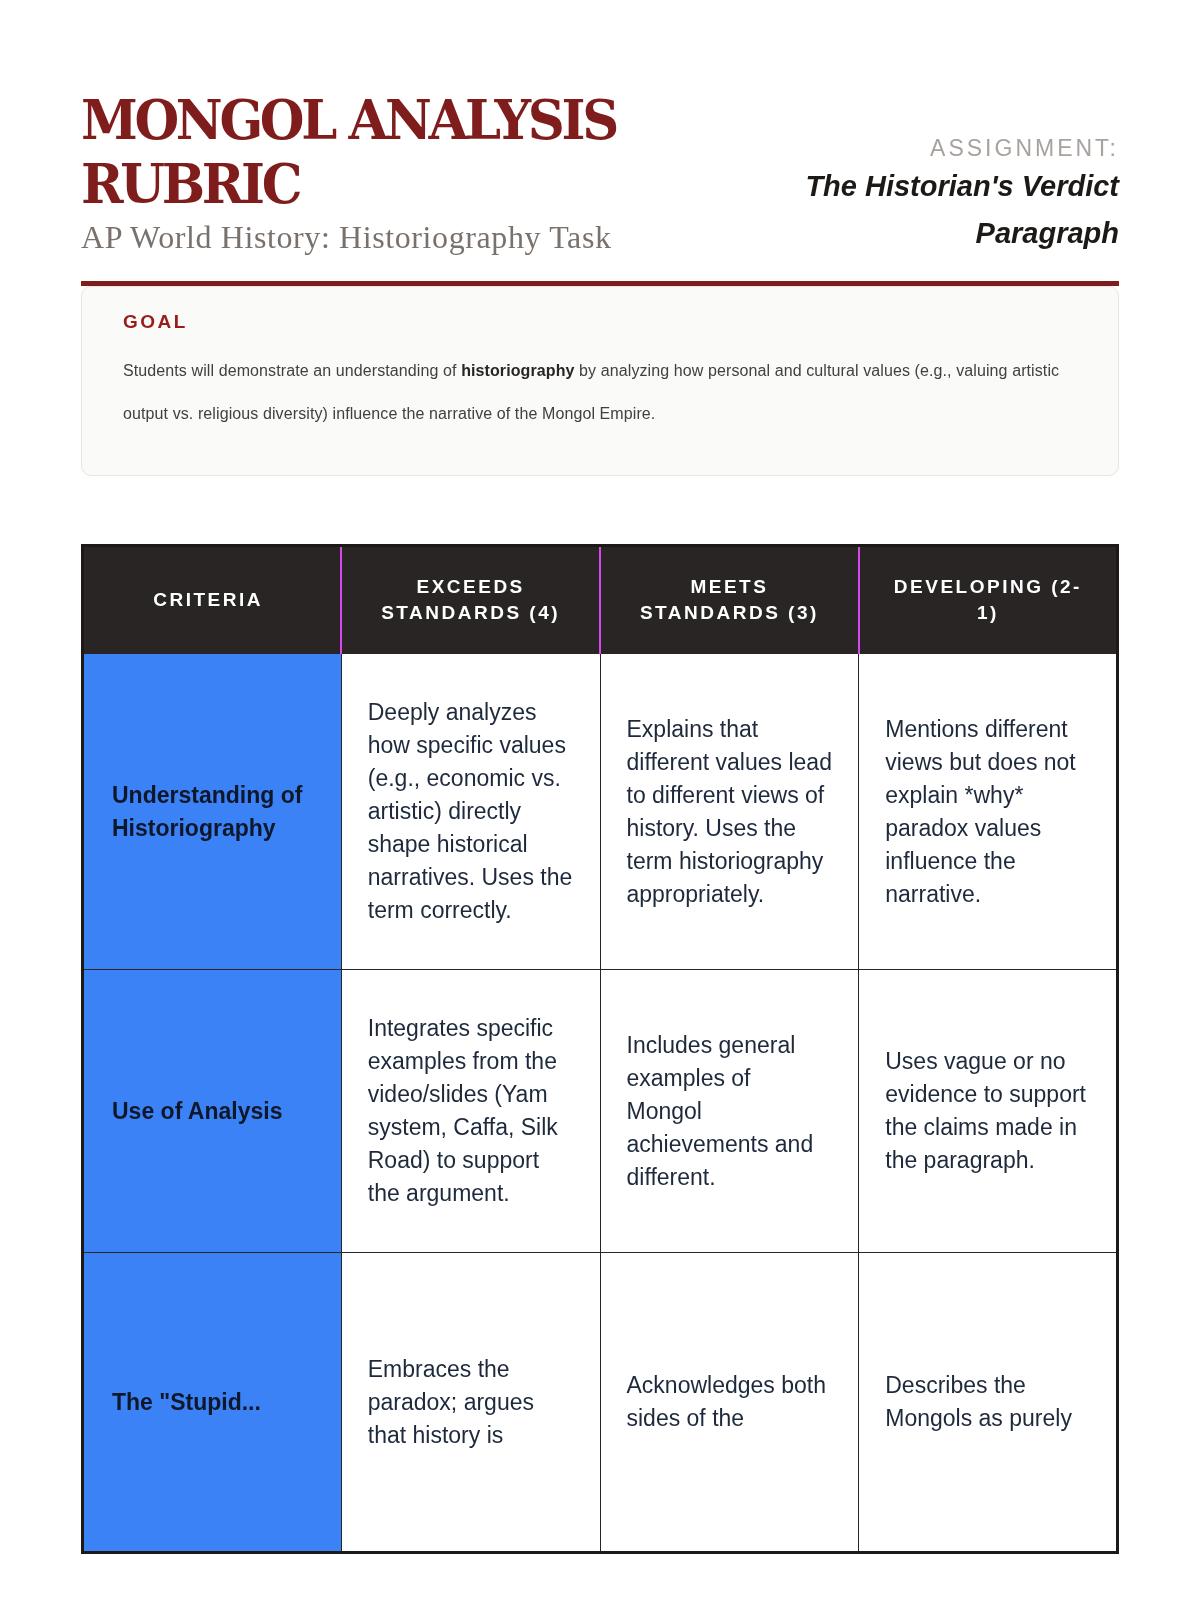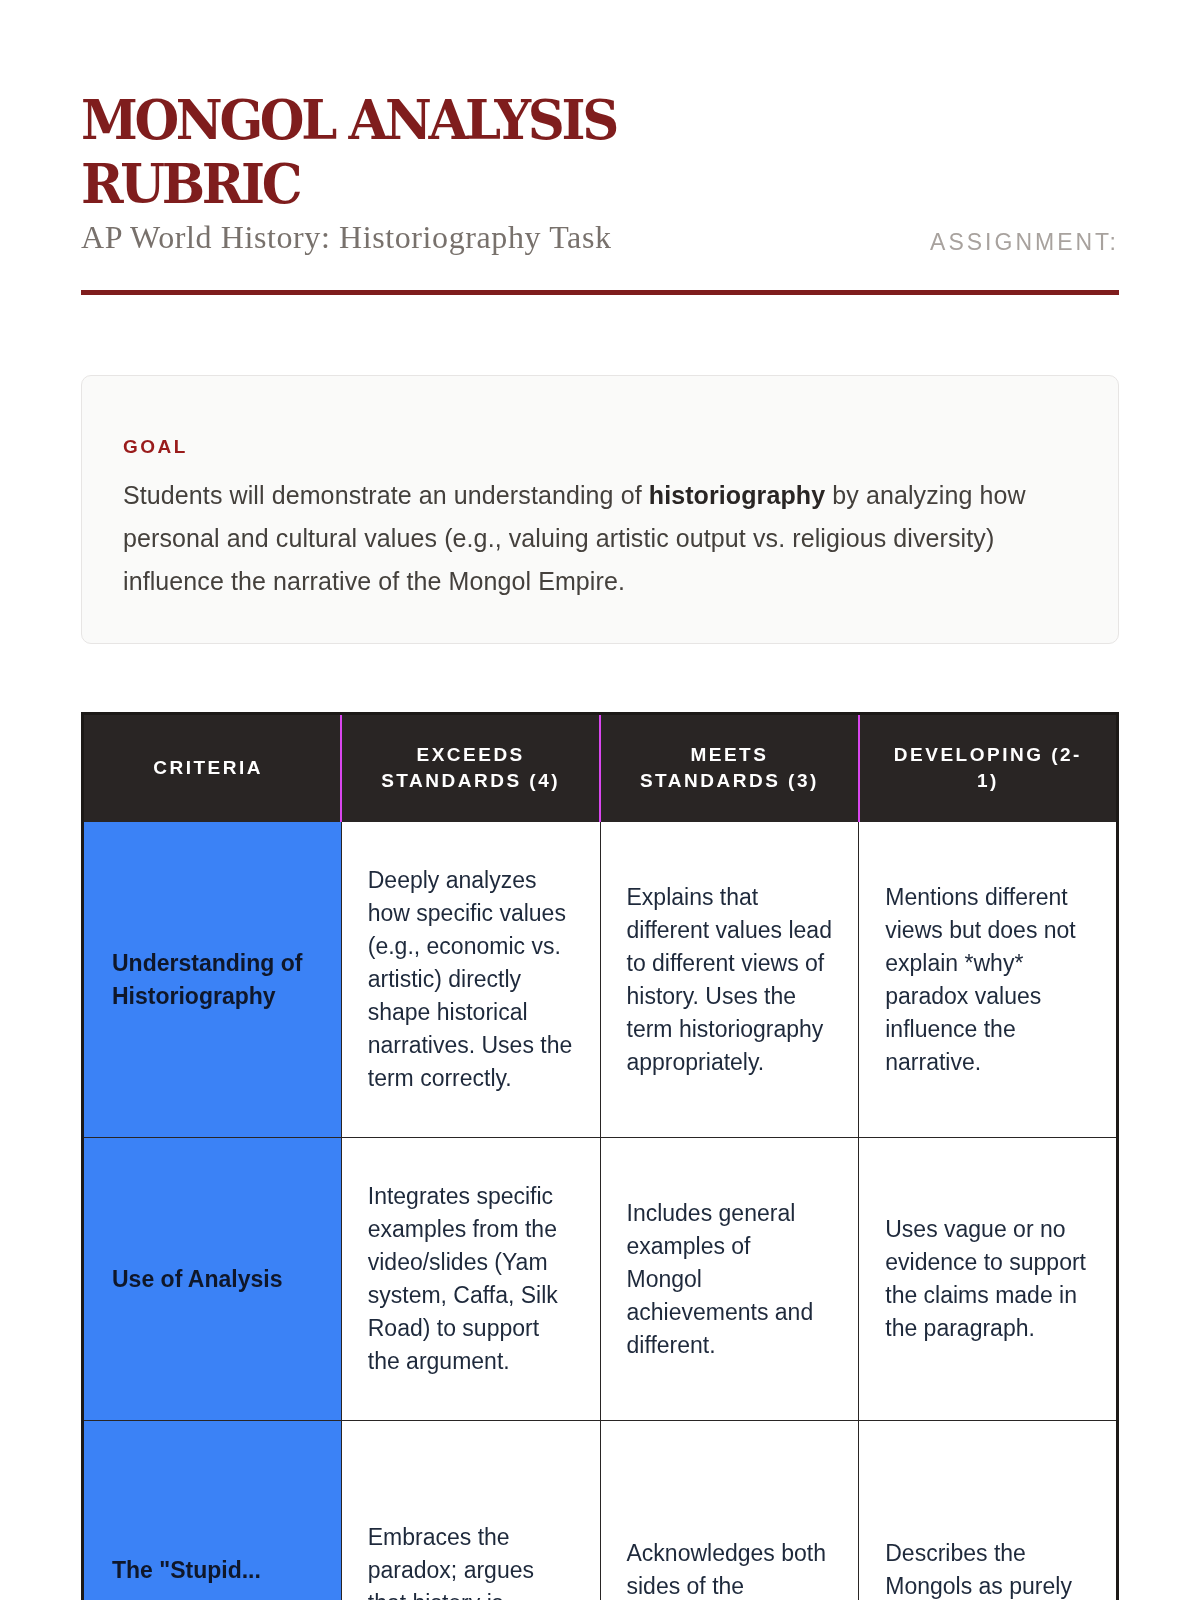--- a/index.html
+++ b/index.html
@@ -1,49 +1,50 @@
 <!DOCTYPE html>
 <html><head>
 <meta charset="utf-8">
 <style>
   * { box-sizing: border-box; margin: 0; padding: 0; }
   html, body { width: 1200px; height: 1600px; overflow: hidden; background: #ffffff; }
   body { font-family: "Liberation Sans", "DejaVu Sans", sans-serif; color: #1f1f1f; }
   .page { position: relative; width: 1200px; padding: 0 81px; }
 
-  .header { display: flex; justify-content: space-between; align-items: flex-end; padding-top: 88px; padding-bottom: 29px; border-bottom: 5px solid #7f1d1d; }
+  .header { display: flex; justify-content: space-between; align-items: flex-end; padding-top: 88px; padding-bottom: 20px; border-bottom: 5px solid #7f1d1d; }
   .title-block { width: 580px; }
   .title { font-family: "DejaVu Serif", "Liberation Serif", serif; font-weight: bold; color: #7f1d1d; font-size: 54px; line-height: 64px; letter-spacing: -3.5px; text-transform: uppercase; transform: scaleX(0.95); transform-origin: left; }
   .subtitle { font-family: Liberation Serif, serif; font-size: 32px; line-height: 47px; color: #78716c; letter-spacing: 0.6px; margin-top: -2px; }
   .assign { text-align: right; width: 360px; padding-bottom: 4px; }
   .assign-label { font-size: 23px; font-weight: normal; color: #a8a29e; letter-spacing: 3px; line-height: 30px; }
   .assign-title { font-size: 29px; font-weight: bold; font-style: italic; color: #1c1917; line-height: 47px; }
 
-  .goal { margin-top: 80px; background: #fafaf9; border: 1px solid #e7e5e4; border-radius: 10px; padding: 58px 40px 40px 41px; }
+  .goal { background: #fafaf9; border: 1px solid #e7e5e4; border-radius: 10px; padding: 22px 40px 40px 41px; }
   .goal-label { font-size: 19px; font-weight: bold; color: #991b1b; letter-spacing: 2.5px; line-height: 26px; }
-  .goal-text { font-size: 25px; line-height: 43px; color: #44403c; margin-top: 14px; letter-spacing: 0.1px; }
+  .goal-text { font-size: 16px; line-height: 43px; color: #44403c; margin-top: 14px; letter-spacing: 0.1px; }
   .goal-text b { color: #292524; }
 
   table.rubric { margin-top: 68px; width: 1038px; border-collapse: collapse; border: 3px solid #1c1917; table-layout: fixed; }
   table.rubric th { background: #292524; color: #ffffff; font-size: 19px; font-weight: bold; letter-spacing: 2.5px; text-transform: uppercase; line-height: 26px; height: 108px; padding: 0 24px; text-align: center; border-left: 2px solid #d946ef; vertical-align: middle; }
   table.rubric th:first-child { border-left: none; padding-left: 16px; }
   table.rubric td { border: 1.5px solid #292524; font-size: 23px; line-height: 33px; color: #1e293b; padding: 26px 26px; vertical-align: middle; background: #ffffff; }
   table.rubric td.crit { background: #3b82f6; font-weight: bold; color: #0f172a; padding-left: 28px; }
 </style>
 </head>
 <body>
 
 <div class="page">
   <header class="header">
     <div class="title-block">
       <h1 class="title">Mongol Analysis Rubric</h1>
       <div class="subtitle">AP World History: Historiography Task</div>
     </div>
     <div class="assign">
       <div class="assign-label" style="text-transform:uppercase;">Assignment:</div>
+      <div class="assign-title">The Historian's Verdict Paragraph</div>
     </div>
   </header>
 
   <section class="goal">
     <div class="goal-label" style="text-transform:uppercase;">Goal</div>
     <p class="goal-text"><span>Students will demonstrate an understanding of </span><b>historiography</b><span> by analyzing how personal and cultural values (e.g., valuing artistic output vs. religious diversity) influence the narrative of the Mongol Empire.</span></p>
   </section>
 
   <table class="rubric">
     <colgroup>

